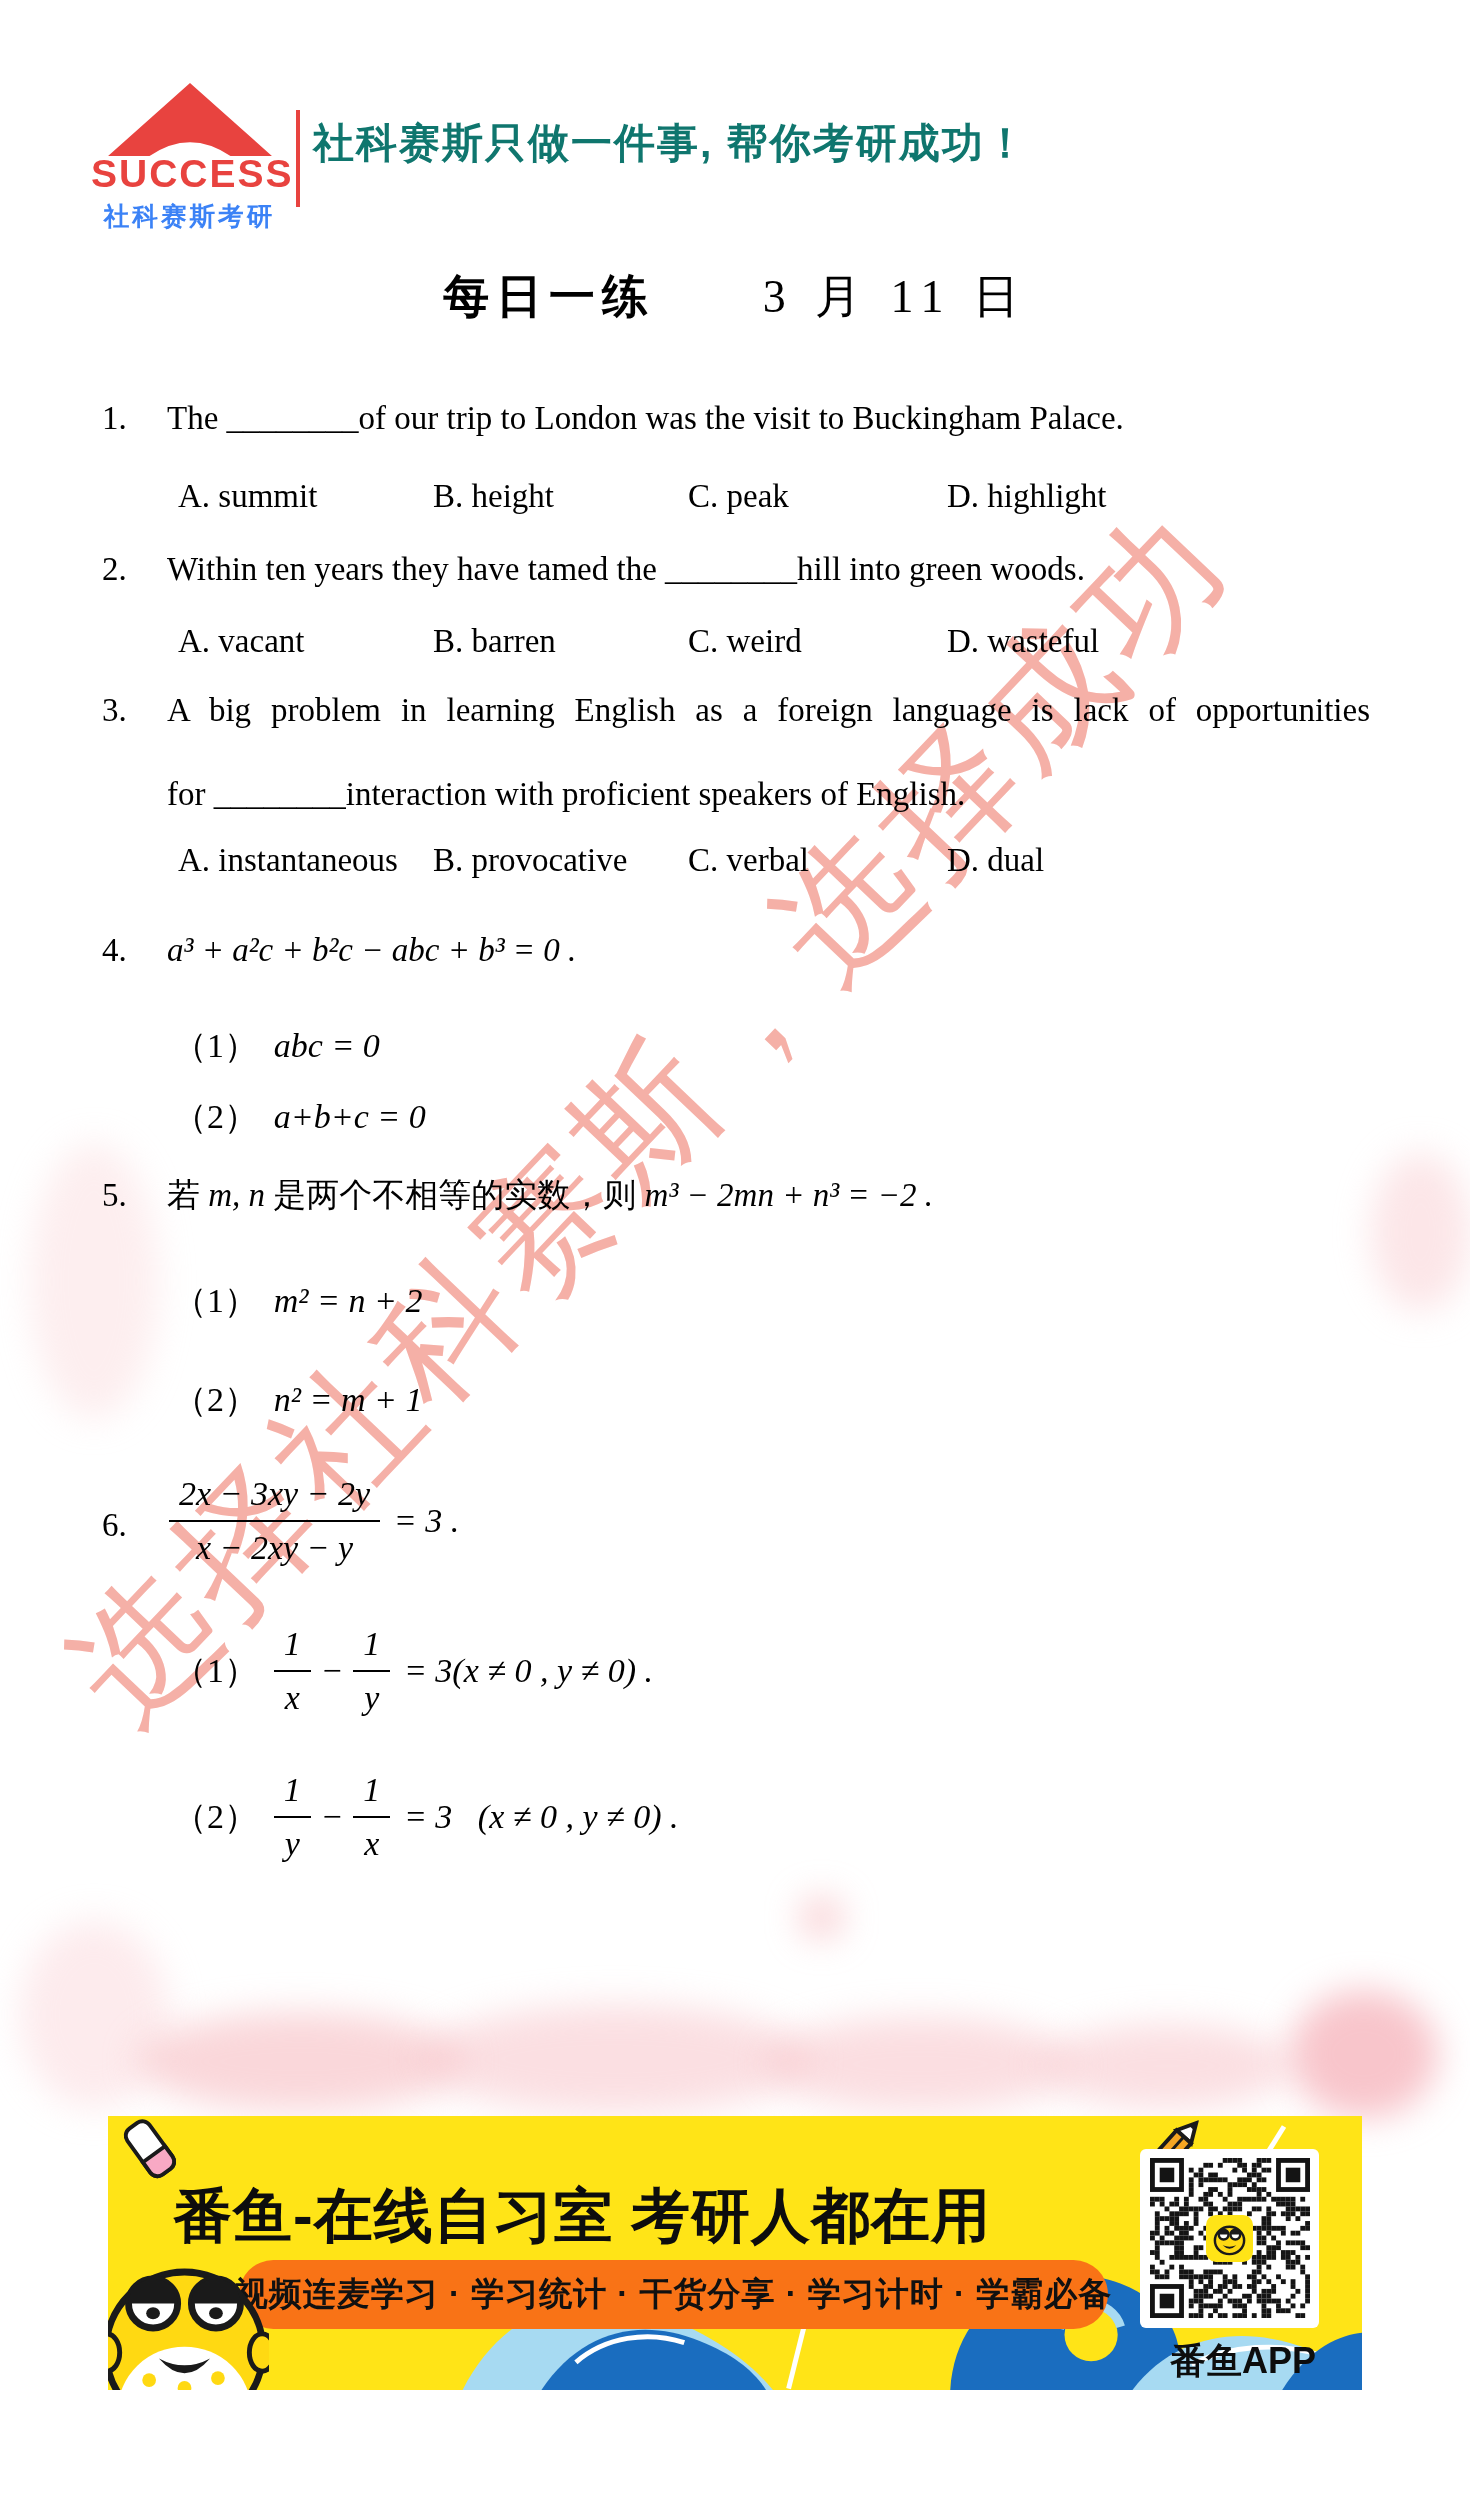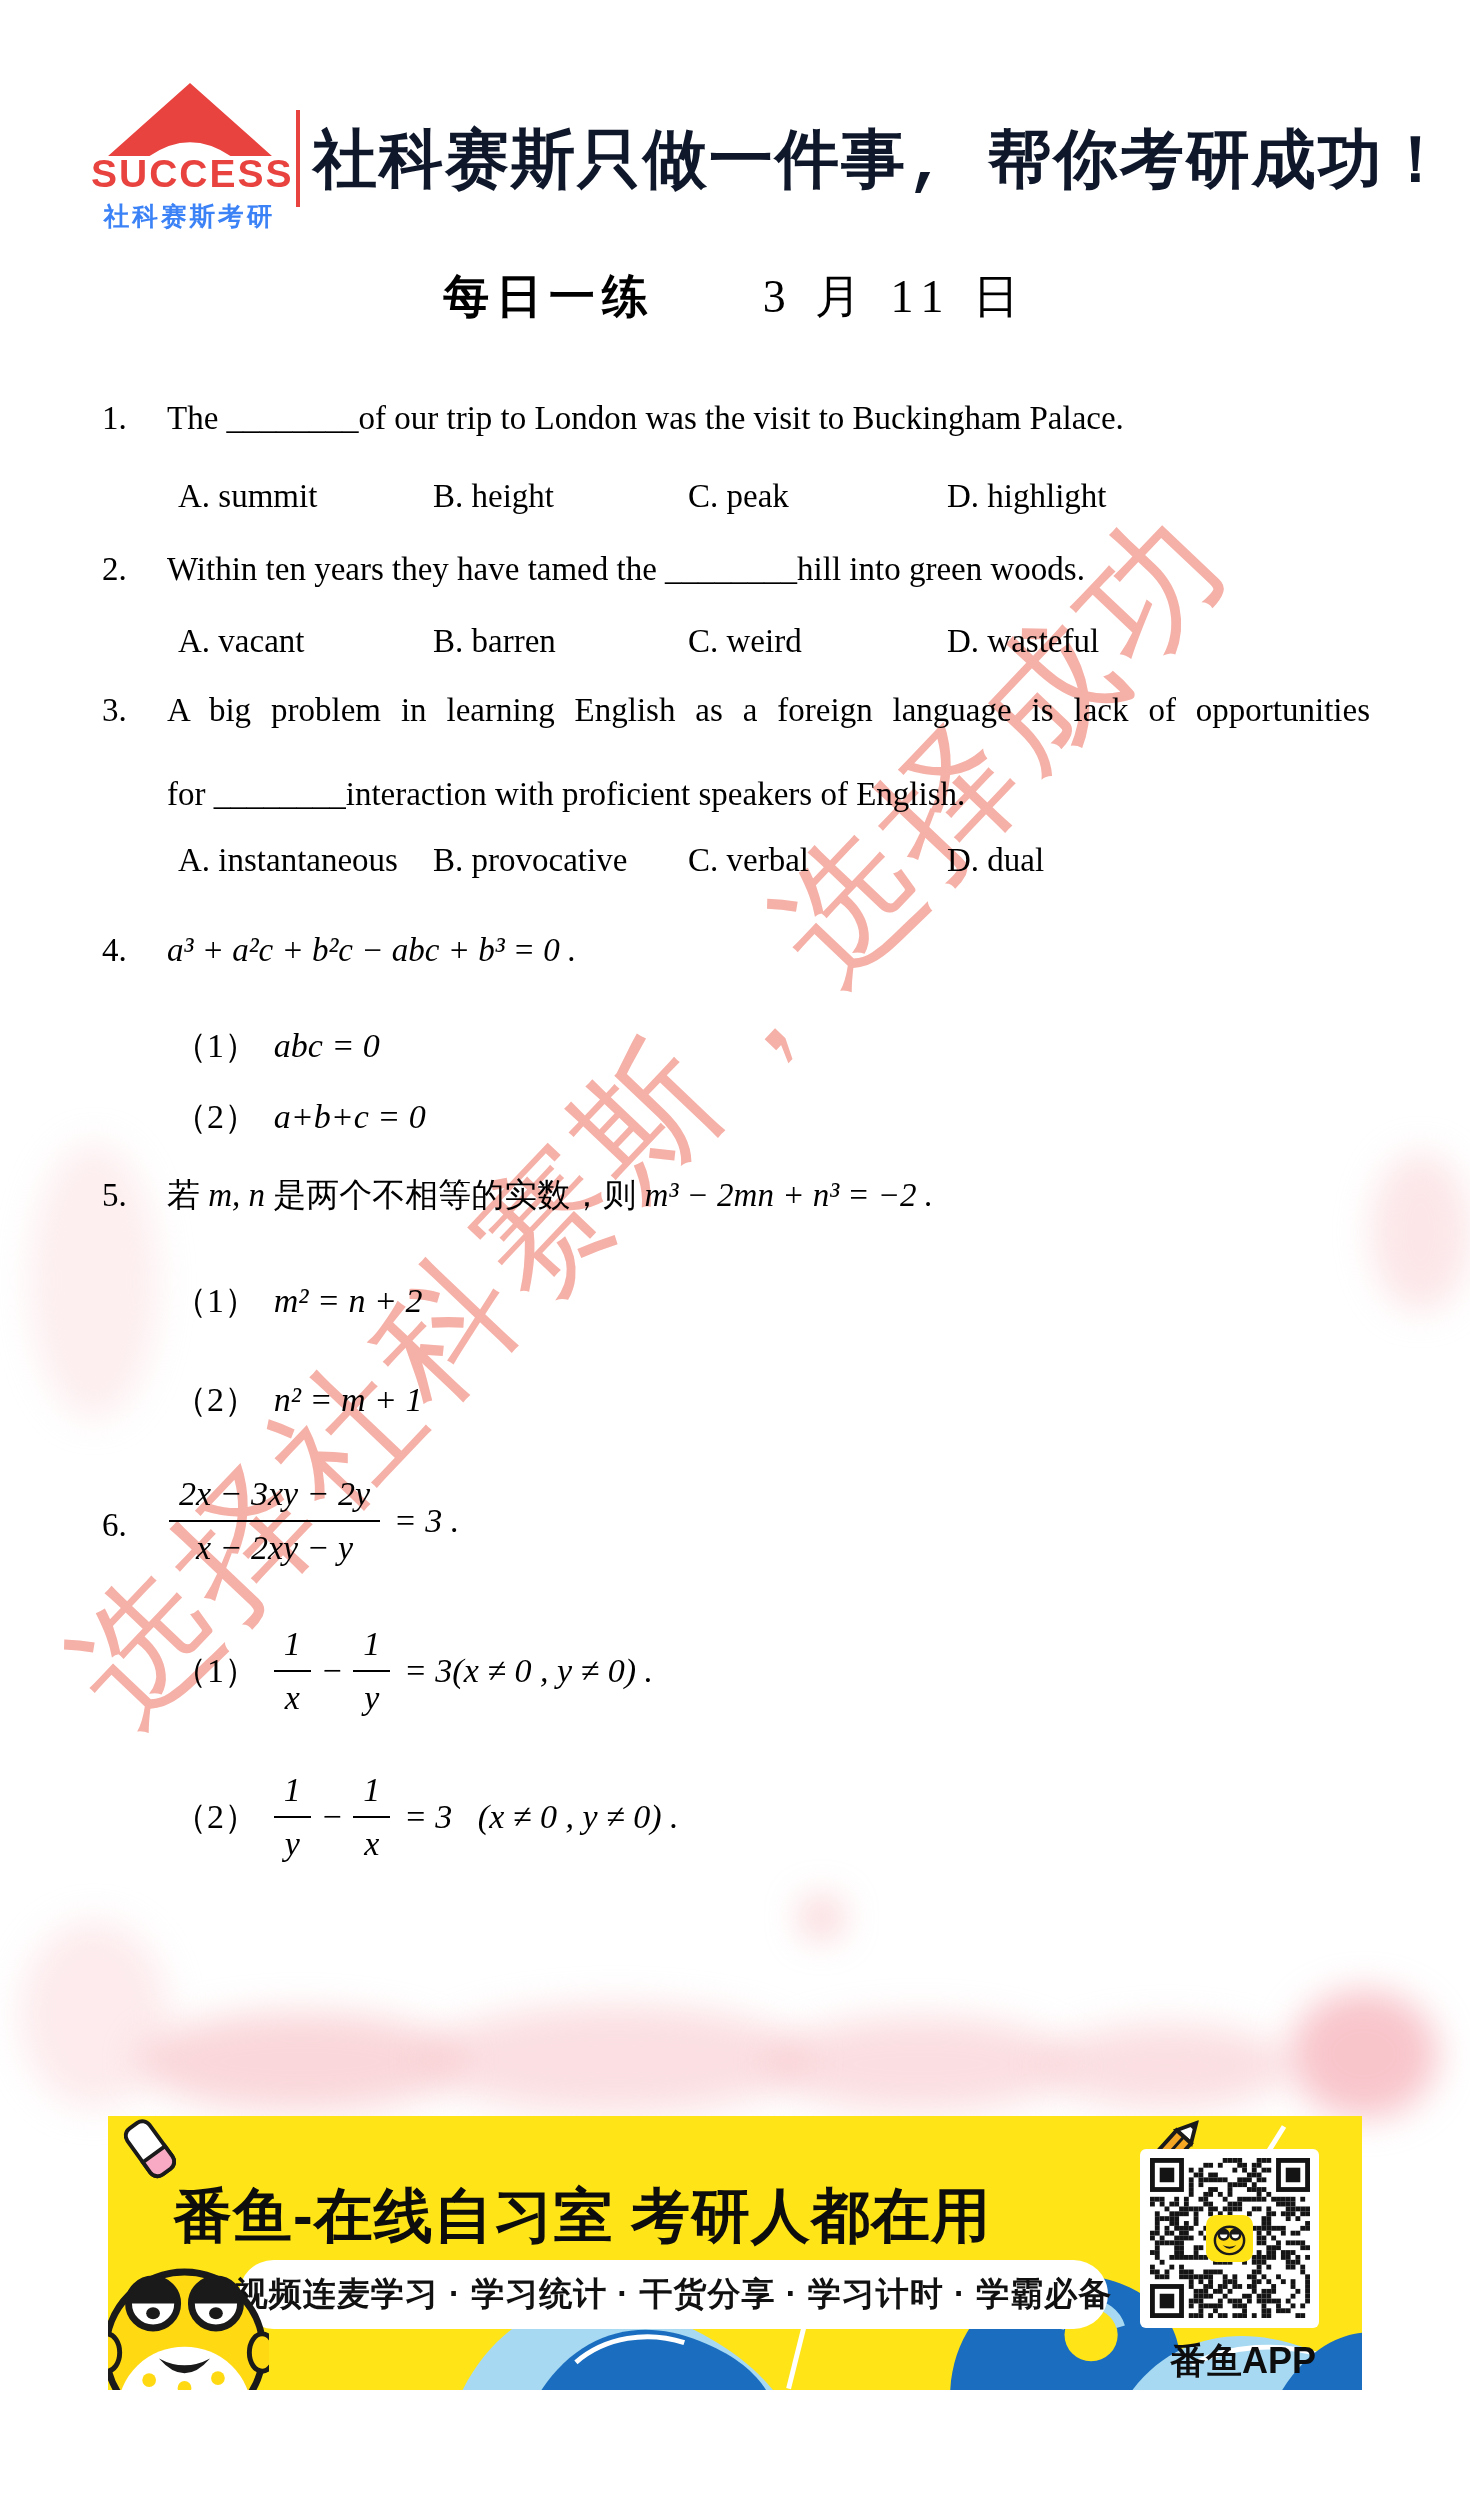--- a/index.html
+++ b/index.html
@@ -10,22 +10,22 @@
   }
 
   
   .logo { position:absolute; left:91px; top:83px; width:197px; text-align:center; z-index:3; }
   .roof { margin:0 auto; display:block; }
   .brand { font-family:"Liberation Sans","DejaVu Sans",sans-serif; font-weight:900; font-size:39px;
            color:#e8433f; letter-spacing:2px; line-height:1; margin-top:-3.9px; }
   .brand-sub { font-family:"Liberation Sans","DejaVu Sans",sans-serif; font-weight:700; font-size:25.6px;
            color:#3b82f6; letter-spacing:3px; margin-top:5.9px; white-space:nowrap; }
   .divider { position:absolute; left:296px; top:110px; width:3.9px; height:97px; background:#e8433f; z-index:3; }
-  .slogan { position:absolute; left:313px; top:116px; font-family:Liberation Mono, monospace;
-           font-weight:900; font-size:64px; color:#0f172a; letter-spacing:2px; white-space:nowrap; z-index:3; }
+  .slogan { position:absolute; left:313px; top:116px; font-family:Liberation Sans, sans-serif;
+           font-weight:900; font-size:41px; color:#0f766e; letter-spacing:2px; white-space:nowrap; z-index:3; }
 
   
   .title-row { position:absolute; left:0; top:266px; width:100%; display:flex; justify-content:center;
            gap:108px; z-index:3; }
   .title-name { font-family:"Liberation Sans","DejaVu Sans",sans-serif; font-weight:700; font-size:46px; letter-spacing:6.9px; }
   .title-date { font-size:46px; letter-spacing:8.9px; }
 
   
   .q { position:absolute; left:0; width:100%; font-size:33px; line-height:1.25; z-index:2; }
   .qline { display:flex; padding-left:102px; }
@@ -61,21 +61,21 @@
   
   .blob { position:absolute; border-radius:50%; filter:blur(17.7px); z-index:0; }
 
   
   .banner { position:absolute; left:108px; top:2116px; width:1254px; height:274px;
             background:#ffe417; overflow:hidden; z-index:4; }
   .waves { position:absolute; left:0; bottom:0; z-index:1; }
   .headline { position:absolute; left:65px; top:61px; z-index:2;
             font-family:Liberation Sans, sans-serif; font-weight:900; font-size:59px;
             letter-spacing:1px; color:#0d0d0d; white-space:nowrap; }
-  .pill { position:absolute; left:131px; top:144px; width:869px; height:69px; background:#ffffff;
+  .pill { position:absolute; left:131px; top:144px; width:869px; height:69px; background:#f97316;
             border-radius:39px; display:flex; align-items:center; justify-content:center; z-index:2; }
   .pill-text { font-family:"Liberation Sans","DejaVu Sans",sans-serif; font-weight:700; font-size:33px;
             color:#111; letter-spacing:1px; white-space:nowrap; }
   .mascot { position:absolute; left:-5.9px; top:146px; z-index:3; }
   .qr-frame { position:absolute; left:1032px; top:32.5px; width:179px; height:179px; background:#ffffff;
             border-radius:5.9px; display:flex; align-items:center; justify-content:center; z-index:3; }
   .qr-center { position:absolute; left:1098px; top:99px; width:47px; height:47px; background:#ffe417;
             border-radius:9.9px; z-index:4; display:flex; align-items:center; justify-content:center; }
   .app-label { position:absolute; left:1062px; top:221px; z-index:4;
             font-family:"Liberation Sans","DejaVu Sans",sans-serif; font-weight:900; font-size:36px; color:#0d0d0d; }

